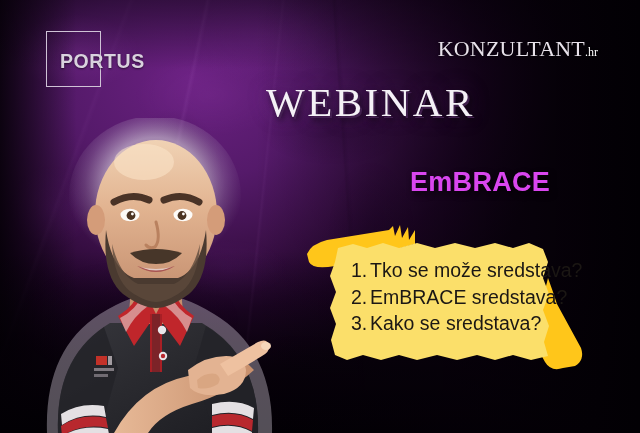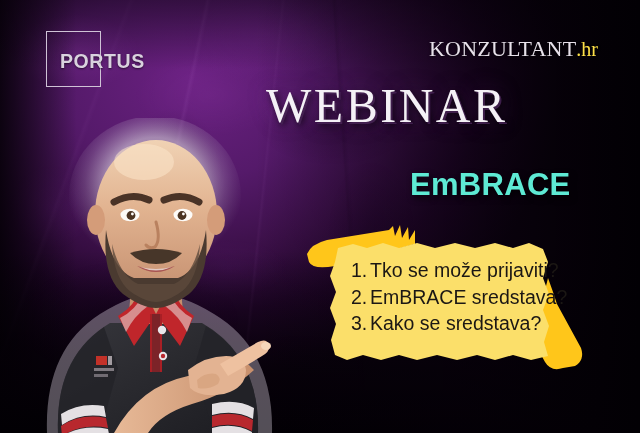--- a/index.html
+++ b/index.html
@@ -93,47 +93,47 @@
   .konzultant {
     position: absolute;
     right: 42px;
     top: 36px;
     font-family: "Liberation Serif", serif;
     white-space: nowrap;
     color: #e7e1ea;
     text-shadow: 0 1px 3px rgba(0,0,0,.7);
   }
   .konzultant .kz-main { font-size: 22px; letter-spacing: .2px; }
-  .konzultant .kz-tld  { font-size: 20px; color: #fde047; letter-spacing: 0; }
+  .konzultant .kz-tld  { font-size: 12px; color: #ffffff; letter-spacing: 0; }
 
   
   .webinar {
     position: absolute;
     left: 266px;
     top: 78px;
     font-family: "Liberation Serif", serif;
-    font-size: 48px;
+    font-size: 41px;
     letter-spacing: 2.5px;
     color: #f4f1f6;
     white-space: nowrap;
     text-shadow:
        2px 2px 0 rgba(70,35,85,.85),
        3px 4px 7px rgba(0,0,0,.75),
        0 0 22px rgba(120,60,145,.35);
   }
 
   
   .embrace {
     position: absolute;
     left: 410px;
     top: 167px;
-    font-size: 31px;
+    font-size: 27px;
     font-weight: bold;
     letter-spacing: .3px;
-    color: #5eead4;
+    color: #d946ef;
     white-space: nowrap;
     text-shadow: 2px 3px 6px rgba(0,0,0,.8);
   }
 
   
   .note-wrap {
     position: absolute;
     left: 305px;
     top: 222px;
     width: 320px;
@@ -320,21 +320,21 @@
                  L48 22 L62 26 L78 21 L94 26 L112 21 L130 26 L150 21 L170 26 L190 21 L208 26 L224 21 L238 27
                  L243 40 L238 56 L244 72 L238 88 L244 104 L239 120 L243 134
                  L226 138 L208 133 L190 138 L172 133 L152 138 L132 133 L112 138 L94 133 L76 138 L58 133 L42 138 L30 133
                  L26 118 L31 102 L25 86 L31 70 L25 54 L30 40 Z" fill="#fbdf6a"></path>
       </g>
     </svg>
 
     <div class="note-list">
       <div class="nrow">
         <span class="nnum">1.</span>
-        <span>Tko se može prijaviti?</span>
+        <span>Tko se može sredstava?</span>
       </div>
       <div class="nrow">
         <span class="nnum">2.</span>
         <span>EmBRACE sredstava?</span>
       </div>
       <div class="nrow">
         <span class="nnum">3.</span>
         <span>Kako se sredstava?</span>
       </div>
     </div>

